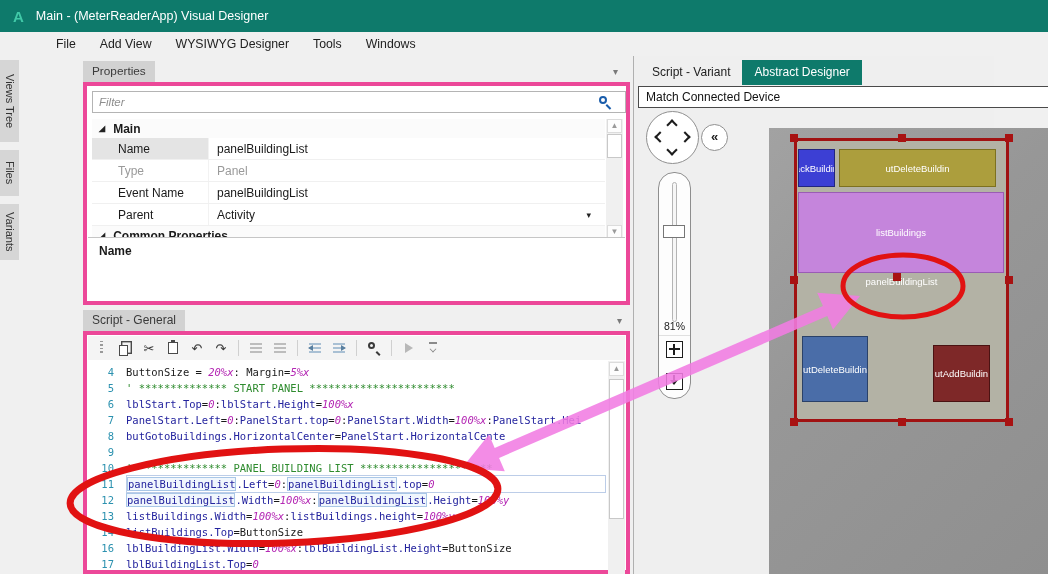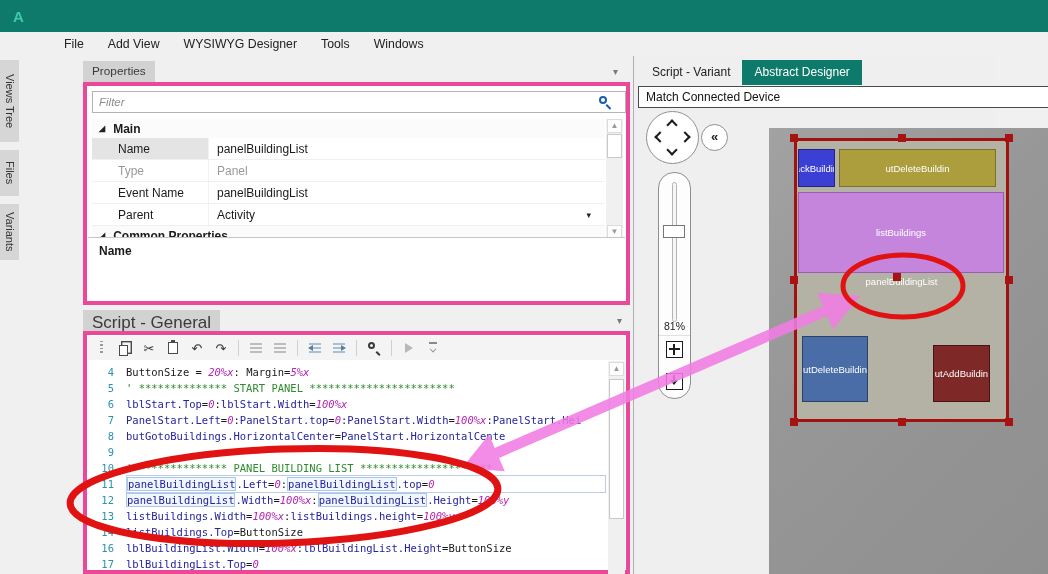--- a/index.html
+++ b/index.html
@@ -9,21 +9,21 @@
     background:#f0f0f0; font-family:"Liberation Sans", sans-serif; color:#1a1a1a;
   }
   
   .titlebar{position:absolute;left:0;top:0;width:1048px;height:32px;background:#0e7a6b;
     display:flex;align-items:center;color:#fff;}
   .titlebar .logo{font-weight:bold;font-size:15px;color:#41c9a8;margin-left:13px;}
   .titlebar .title{font-size:12.5px;margin-left:12px;}
   .menubar{position:absolute;left:0;top:32px;width:1048px;height:24px;background:#f0f0f0;
     display:flex;align-items:center;font-size:12.3px;color:#222;}
   .menubar .mi{padding:3px 12px;cursor:default;}
-  .menubar .mi:first-child{margin-left:16px;padding-left:48px;}
+  .menubar .mi:first-child{margin-left:8px;padding-left:48px;}
   
   .sidestrip{position:absolute;left:0;top:56px;width:22px;height:518px;}
   .vtab{position:absolute;left:0;width:19px;background:#d6d6d6;color:#333;
     writing-mode:vertical-rl;font-size:11px;display:flex;align-items:center;justify-content:center;
     padding:6px 0;}
   
   .tabcap{position:absolute;background:#d2d2d2;color:#3a3a3a;font-size:11.8px;
     padding:3px 9px 3px 9px;height:21px;white-space:nowrap;}
   .hdr-chev{position:absolute;color:#7a7a7a;font-size:10px;}
   .panelbox{position:absolute;background:#fff;border:4px solid #ec4899;}
@@ -118,20 +118,21 @@
   
   .overlay{position:absolute;left:0;top:0;width:1048px;height:574px;pointer-events:none;z-index:50;}
 </style>
 </head>
 <body>
 
 <div class="screen">
 
   <div class="titlebar">
     <span class="logo">A</span>
+    <span class="title">Main - (MeterReaderApp) Visual Designer</span>
   </div>
 
   <div class="menubar" id="menubar">
       <div class="mi">File</div>
       <div class="mi">Add View</div>
       <div class="mi">WYSIWYG Designer</div>
       <div class="mi">Tools</div>
       <div class="mi">Windows</div>
     </div>
 
@@ -180,21 +181,21 @@
     <div class="vscroll" style="right:3px;top:33px;height:120px;">
       <div class="arr" style="top:0;">▲</div>
       <div class="thumb" style="top:15px;height:24px;"></div>
       <div class="arr" style="bottom:0;">▼</div>
     </div>
     <div class="descbox">
       <div class="dt">Name</div>
     </div>
   </div>
 
-  <div class="tabcap" style="left:83px;top:310px;font-size:17px;">Script - General</div>
+  <div class="tabcap" style="left:83px;top:310px;font-size:12px;">Script - General</div>
   <div class="hdr-chev" style="left:617px;top:315px;">▾</div>
   <div class="panelbox" style="left:83px;top:331px;width:547px;height:243px;">
     <div class="toolbar" id="edtoolbar">
         <span class="tbtn">
           <span class="ic-grip"></span>
         </span>
         <span class="tbtn">
           <span class="ic-copy"></span>
         </span>
         <span class="tbtn">
@@ -234,21 +235,21 @@
         <span class="tbtn">
           <span class="ic-play"></span>
         </span>
         <span class="tbtn">
           <span class="ic-more"></span>
         </span>
       </div>
     <div class="codearea" id="codearea">
         <div class="cline"><span class="ln">4</span><span class="lt"><span class="tk-p">ButtonSize = </span><span class="tk-n">20%x</span><span class="tk-p">: Margin=</span><span class="tk-n">5%x</span></span></div>
         <div class="cline"><span class="ln">5</span><span class="lt"><span class="tk-c">' ************** START PANEL ***********************</span></span></div>
-        <div class="cline"><span class="ln">6</span><span class="lt"><span class="tk-i">lblStart.Top</span><span class="tk-p">=</span><span class="tk-n">0</span><span class="tk-p">:</span><span class="tk-i">lblStart.Width</span><span class="tk-p">=</span><span class="tk-n">100%x</span></span></div>
+        <div class="cline"><span class="ln">6</span><span class="lt"><span class="tk-i">lblStart.Top</span><span class="tk-p">=</span><span class="tk-n">0</span><span class="tk-p">:</span><span class="tk-i">lblStart.Height</span><span class="tk-p">=</span><span class="tk-n">100%x</span></span></div>
         <div class="cline"><span class="ln">7</span><span class="lt"><span class="tk-i">PanelStart.Left</span><span class="tk-p">=</span><span class="tk-n">0</span><span class="tk-p">:</span><span class="tk-i">PanelStart.top</span><span class="tk-p">=</span><span class="tk-n">0</span><span class="tk-p">:</span><span class="tk-i">PanelStart.Width</span><span class="tk-p">=</span><span class="tk-n">100%x</span><span class="tk-p">:</span><span class="tk-i">PanelStart.Hei</span></span></div>
         <div class="cline"><span class="ln">8</span><span class="lt"><span class="tk-i">butGotoBuildings.HorizontalCenter</span><span class="tk-p">=</span><span class="tk-i">PanelStart.HorizontalCente</span></span></div>
         <div class="cline"><span class="ln">9</span><span class="lt"></span></div>
         <div class="cline"><span class="ln">10</span><span class="lt"><span class="tk-c">' ************** PANEL BUILDING LIST *********************</span></span></div>
         <div class="cline"><span class="ln">11</span><span class="lt cur"><span class="tk-b">panelBuildingList</span><span class="tk-i">.Left</span><span class="tk-p">=</span><span class="tk-n">0</span><span class="tk-p">:</span><span class="tk-b">panelBuildingList</span><span class="tk-i">.top</span><span class="tk-p">=</span><span class="tk-n">0</span></span></div>
         <div class="cline"><span class="ln">12</span><span class="lt"><span class="tk-b">panelBuildingList</span><span class="tk-i">.Width</span><span class="tk-p">=</span><span class="tk-n">100%x</span><span class="tk-p">:</span><span class="tk-b">panelBuildingList</span><span class="tk-i">.Height</span><span class="tk-p">=</span><span class="tk-n">100%y</span></span></div>
         <div class="cline"><span class="ln">13</span><span class="lt"><span class="tk-i">listBuildings.Width</span><span class="tk-p">=</span><span class="tk-n">100%x</span><span class="tk-p">:</span><span class="tk-i">listBuildings.height</span><span class="tk-p">=</span><span class="tk-n">100%y</span></span></div>
         <div class="cline"><span class="ln">14</span><span class="lt"><span class="tk-i">listBuildings.Top</span><span class="tk-p">=</span><span class="tk-p">ButtonSize</span></span></div>
         <div class="cline"><span class="ln">16</span><span class="lt"><span class="tk-i">lblBuildingList.Width</span><span class="tk-p">=</span><span class="tk-n">100%x</span><span class="tk-p">:</span><span class="tk-i">lblBuildingList.Height</span><span class="tk-p">=</span><span class="tk-p">ButtonSize</span></span></div>
         <div class="cline"><span class="ln">17</span><span class="lt"><span class="tk-i">lblBuildingList.Top</span><span class="tk-p">=</span><span class="tk-n">0</span></span></div>

